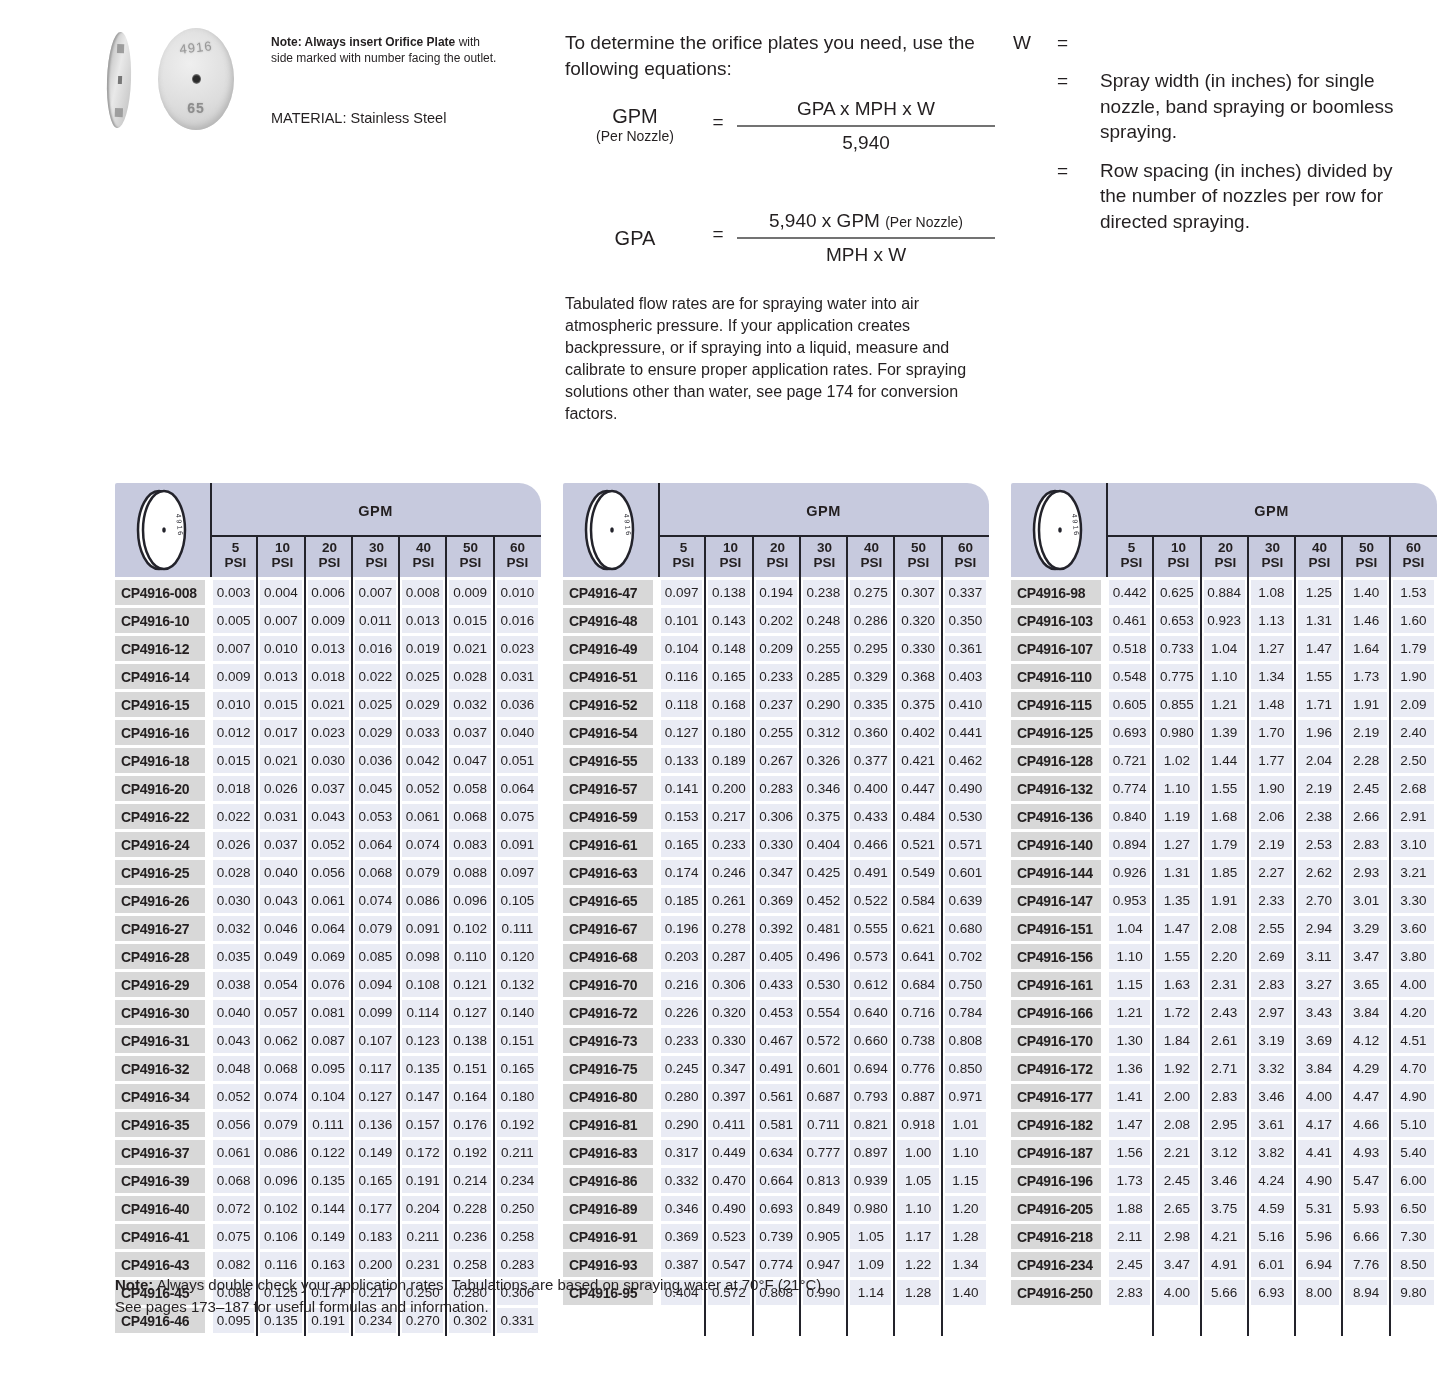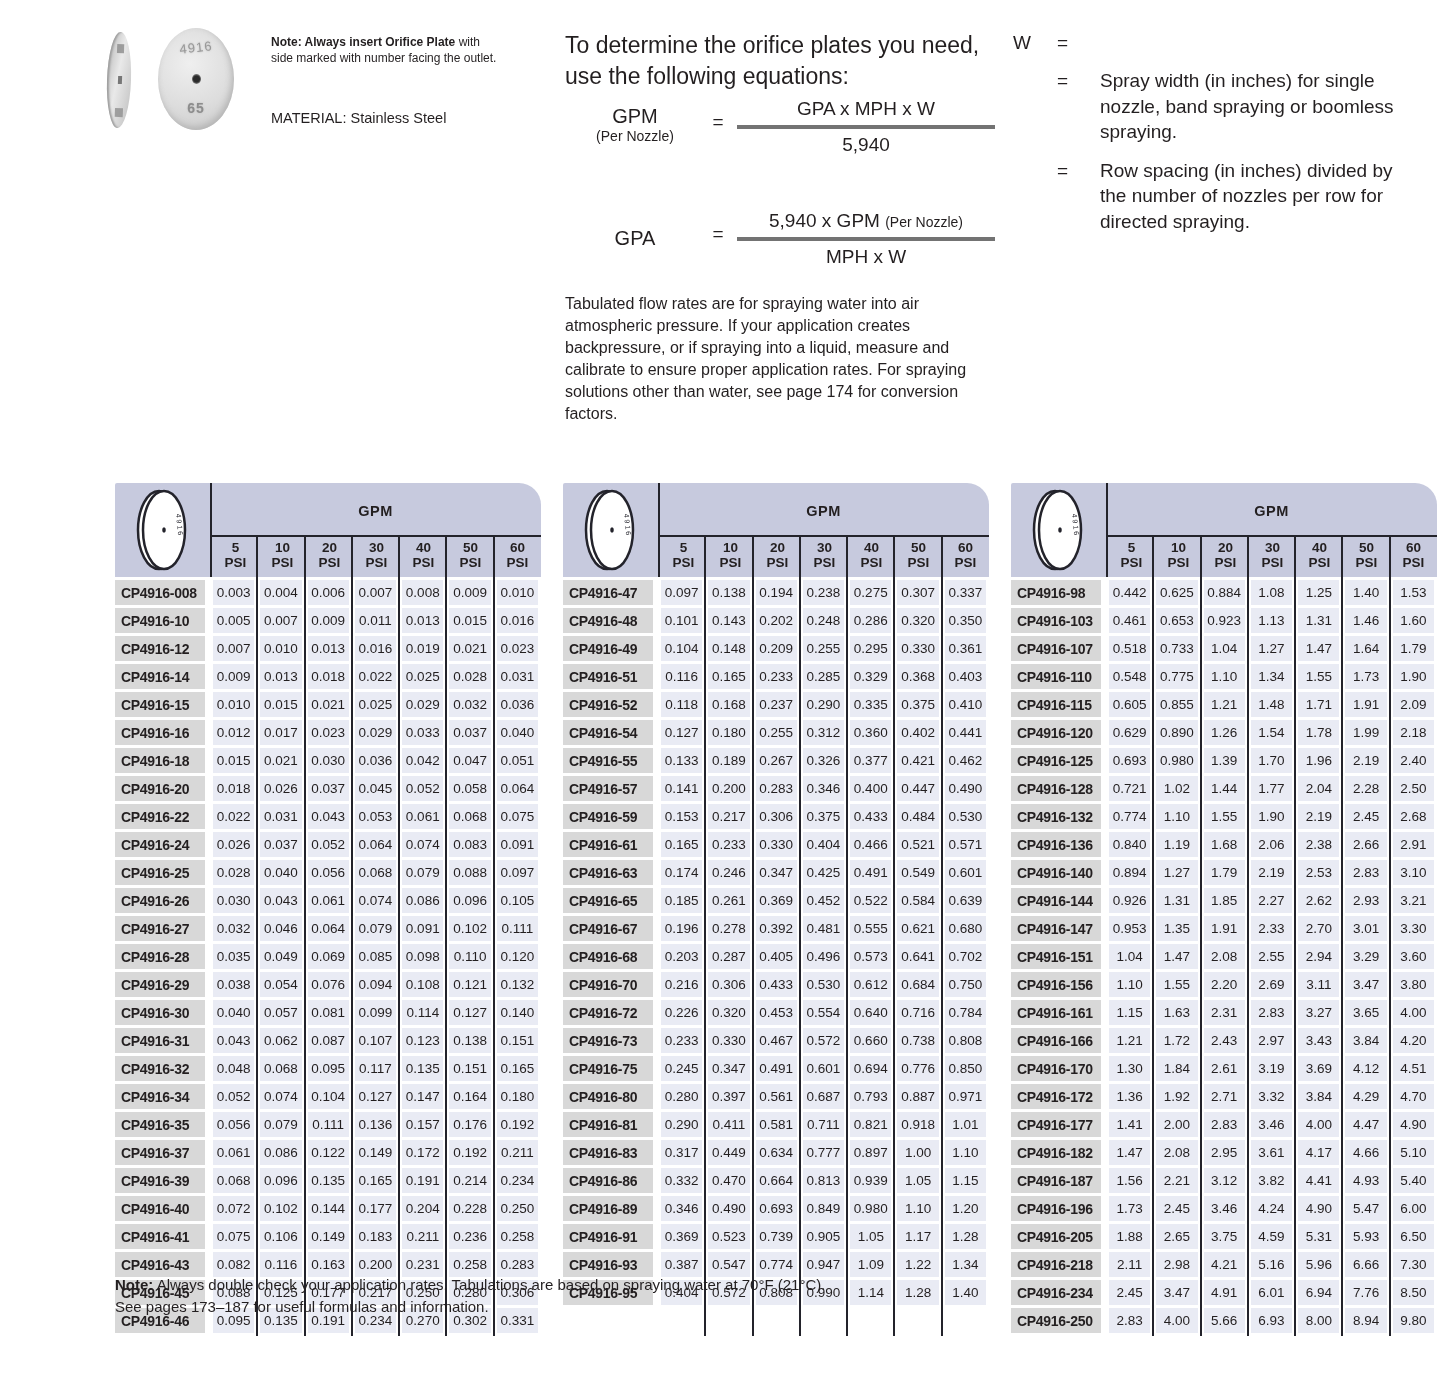--- a/index.html
+++ b/index.html
@@ -23,31 +23,31 @@
     background:radial-gradient(circle,#2b2b2b 0%,#2b2b2b 45%,#8a8a8a 75%,transparent 100%);}
   .disc-face .num-bot{position:absolute;left:0;right:0;bottom:14px;text-align:center;font-size:14px;
     color:#8d8d8d;font-weight:700;letter-spacing:1px;text-shadow:0 0 2px #b9b9b9;}
 
   
   .note-block{left:271px;top:35px;width:232px;font-size:12px;line-height:1.33;}
   .note-block b{font-weight:700;}
   .material-line{left:271px;top:110px;width:240px;font-size:14.5px;}
 
   
-  .intro{left:565px;top:30px;width:440px;font-size:23px;line-height:1.36;}
+  .intro{left:565px;top:30px;width:440px;font-size:19px;line-height:1.36;}
   .equation{left:565px;width:430px;height:72px;}
   .eq1{top:98px;} .eq2{top:210px;}
   .eq-lhs{position:absolute;left:0;width:140px;text-align:center;}
   .eq-lhs .big{font-size:20px;}
   .eq-lhs .small{font-size:14px;}
   .eq1 .eq-lhs{top:7px;} .eq2 .eq-lhs{top:17px;}
   .eq-sign{position:absolute;left:140px;width:26px;text-align:center;font-size:19px;}
   .eq1 .eq-sign{top:13px;} .eq2 .eq-sign{top:13px;}
   .eq-frac{position:absolute;left:172px;width:258px;text-align:center;font-size:19px;}
-  .eq-frac .num{padding-bottom:5px;border-bottom:4px solid #737373;}
+  .eq-frac .num{padding-bottom:5px;border-bottom:2px solid #737373;}
   .eq-frac .den{padding-top:5px;}
   .eq-frac .small{font-size:14px;}
   .tabulated{left:565px;top:293px;width:408px;font-size:16px;line-height:1.37;}
 
   
   .wdefs{left:1013px;top:30px;width:400px;font-size:19px;line-height:1.34;}
   .wrow{display:flex;margin-bottom:13px;}
   .wsym{width:44px;flex:none;}
   .weq{width:43px;flex:none;}
   .wtext{flex:1;}
@@ -867,30 +867,20 @@
         <div class="ft-label">CP4916-115</div>
         <div class="ft-cell">0.605</div>
         <div class="ft-cell">0.855</div>
         <div class="ft-cell">1.21</div>
         <div class="ft-cell">1.48</div>
         <div class="ft-cell">1.71</div>
         <div class="ft-cell">1.91</div>
         <div class="ft-cell">2.09</div>
       </div>
       <div class="ft-row">
-        <div class="ft-label">CP4916-120</div>
-        <div class="ft-cell">0.629</div>
-        <div class="ft-cell">0.890</div>
-        <div class="ft-cell">1.26</div>
-        <div class="ft-cell">1.54</div>
-        <div class="ft-cell">1.78</div>
-        <div class="ft-cell">1.99</div>
-        <div class="ft-cell">2.18</div>
-      </div>
-      <div class="ft-row">
         <div class="ft-label">CP4916-125</div>
         <div class="ft-cell">0.693</div>
         <div class="ft-cell">0.980</div>
         <div class="ft-cell">1.39</div>
         <div class="ft-cell">1.70</div>
         <div class="ft-cell">1.96</div>
         <div class="ft-cell">2.19</div>
         <div class="ft-cell">2.40</div>
       </div>
       <div class="ft-row">

